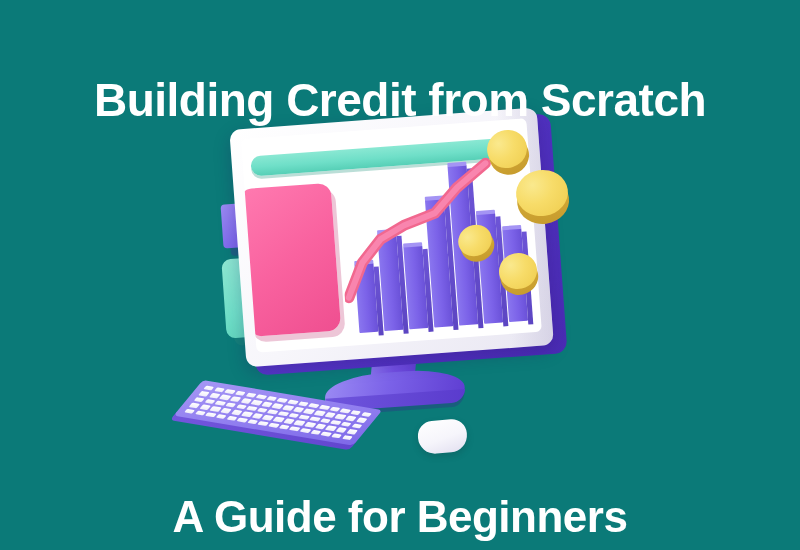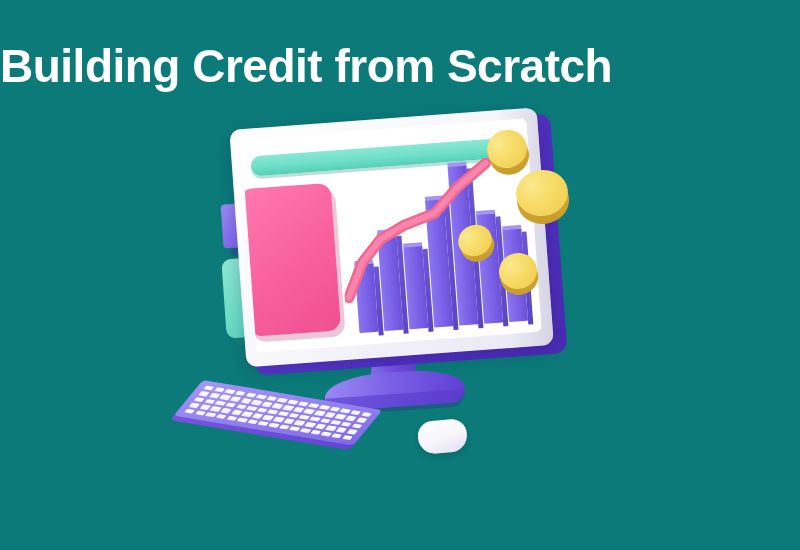--- a/index.html
+++ b/index.html
@@ -14,26 +14,27 @@
     position:relative;
     width:800px; height:550px;
     background:#0b7a78;
     overflow:hidden;
   }
 
   
   .heading {
     position:absolute;
     left:0; width:800px;
-    text-align:left;
+    text-align:center;
     color:#ffffff;
     font-weight:bold;
     letter-spacing:-0.5px;
     white-space:nowrap;
     z-index:40;
+    margin-top:34px;
   }
   #title-text { top:38px;  font-size:46px; line-height:56px; }
   #subtitle-text { top:456px; font-size:44px; line-height:54px; }
 
   
   #illustration {
     position:absolute;
     left:0; top:0;
     width:800px; height:550px;
     z-index:10;
@@ -410,14 +411,15 @@
               <div class="kb-key"></div>
             </div>
           </div>
       </div>
     </div>
 
     <div id="mouse"></div>
 
   </div>
 
+  <div class="heading" id="subtitle-text">A Guide for Beginners</div>
 
 </div>
 
 </body></html>

